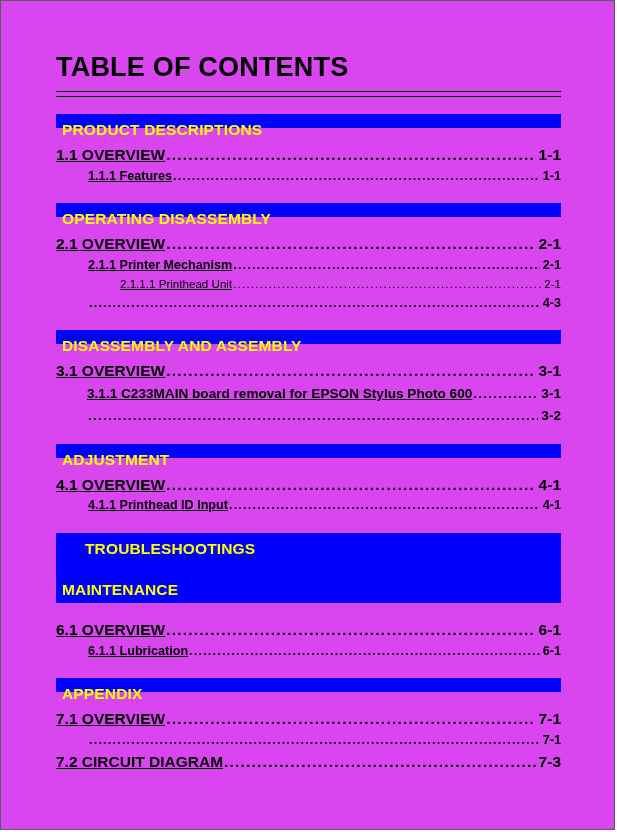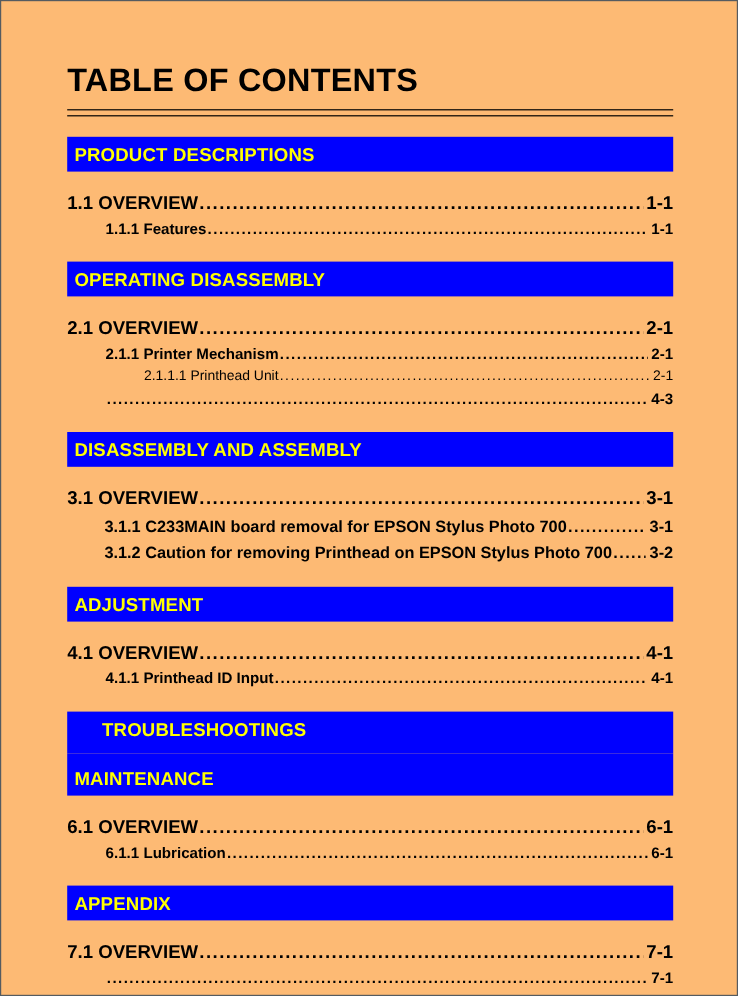--- a/index.html
+++ b/index.html
@@ -12,21 +12,21 @@
     height: 832px;
     font-family: "Liberation Sans", sans-serif;
     -webkit-font-smoothing: antialiased;
   }
   #page {
     position: relative;
     width: 615px;
     height: 830px;
     box-sizing: border-box;
     border: 1px solid #555b60;
-    background: #fdba74;
+    background: #d946ef;
     overflow: hidden;
   }
   #content {
     position: absolute;
     left: 55px;
     top: 0;
     width: 505px;
   }
 
   
@@ -50,39 +50,39 @@
   
   .banner {
     background: #0000ff;
     color: #ffff00;
     font-weight: bold;
     font-size: 15.5px;
     letter-spacing: 0.15px;
     padding: 6px 0 6px 6px;
     line-height: 1.25;
     box-sizing: border-box;
-    height: 29px;
+    height: 14px;
     white-space: nowrap;
   }
   .banner.pad-top   { padding-top: 12px; height: 35px; }
   .banner.pad-bot   { padding-bottom: 12px; height: 35px; padding-left: 29px; }
 
   
   .gap-before-banner { height: 17px; }
   .gap-after-banner  { height: 15px; }
 
   
   .entry {
     display: flex;
     align-items: baseline;
     color: #000000;
     white-space: nowrap;
     overflow: hidden;
   }
-  .entry .lbl { flex: 0 0 auto; }
+  .entry .lbl { flex: 0 0 auto; text-decoration: underline; }
   .entry .dots {
     flex: 1 1 auto;
     overflow: hidden;
     white-space: nowrap;
     letter-spacing: 1.2px;
     margin: 0 1px;
     min-width: 0;
   }
   .entry .pg {
     flex: 0 0 auto;
@@ -174,26 +174,25 @@
         </div>
         <div class="gap-before-banner"></div>
         <div class="banner">DISASSEMBLY AND ASSEMBLY</div>
         <div class="gap-after-banner"></div>
         <div class="entry lvl1">
           <span class="lbl">3.1 OVERVIEW</span>
           <span class="dots">...............................................................................................................................................................</span>
           <span class="pg">3-1</span>
         </div>
         <div class="entry lvl2b">
-          <span class="lbl">3.1.1 C233MAIN board removal for EPSON Stylus Photo 700</span>
+          <span class="lbl">3.1.1 C233MAIN board removal for EPSON Stylus Photo 600</span>
           <span class="dots">...............................................................................................................................................................</span>
           <span class="pg">3-1</span>
         </div>
         <div class="entry lvl2b">
-          <span class="lbl">3.1.2 Caution for removing Printhead on EPSON Stylus Photo 700</span>
           <span class="dots">...............................................................................................................................................................</span>
           <span class="pg">3-2</span>
         </div>
         <div class="gap-before-banner"></div>
         <div class="banner">ADJUSTMENT</div>
         <div class="gap-after-banner"></div>
         <div class="entry lvl1">
           <span class="lbl">4.1 OVERVIEW</span>
           <span class="dots">...............................................................................................................................................................</span>
           <span class="pg">4-1</span>

